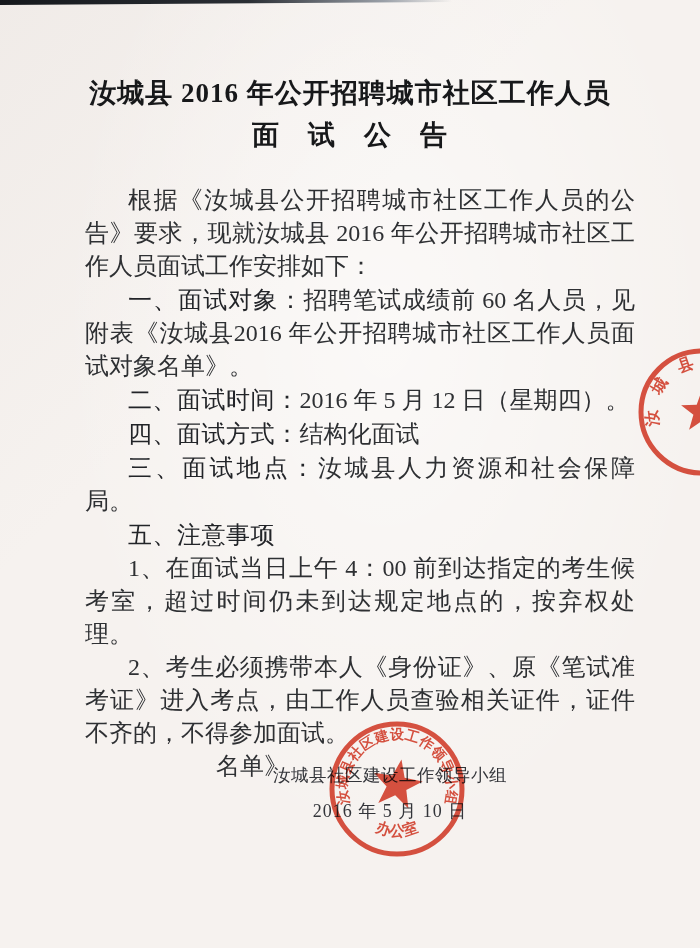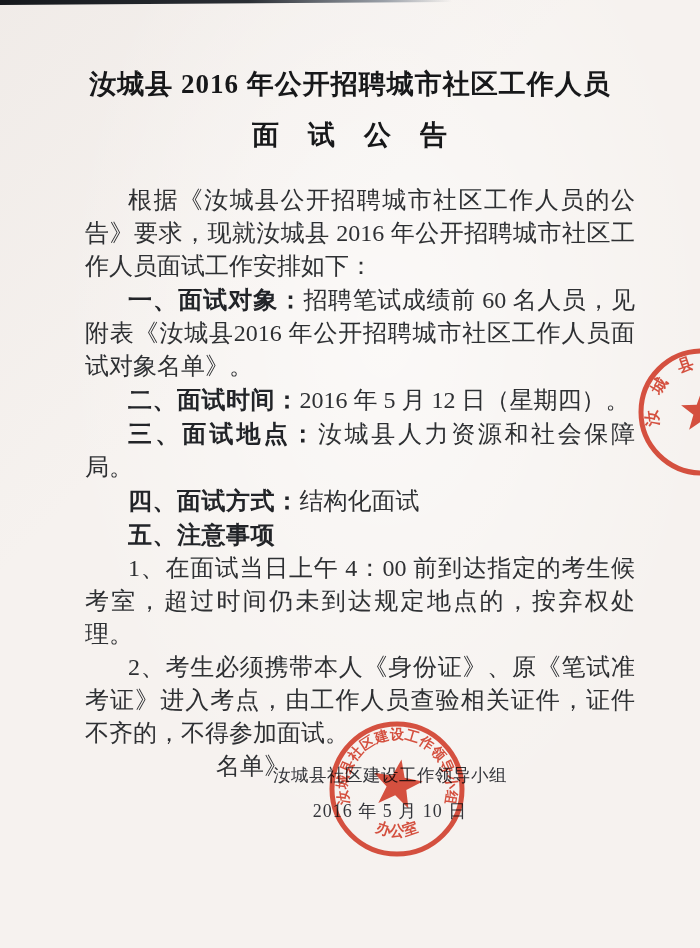--- a/index.html
+++ b/index.html
@@ -18,31 +18,31 @@
     position:absolute;top:0;left:0;width:452px;height:5px;
     background:linear-gradient(to right,#15181c 0%,#2a2e34 55%,#9aa0a8 85%,rgba(154,160,168,0) 100%);
     clip-path:polygon(0 0,100% 0,100% 38%,0 100%);
   }
   .title{
     position:absolute;left:0;width:700px;text-align:center;
     font-weight:bold;color:#17181a;
     font-size:27px;line-height:32px;
     letter-spacing:1px;
   }
-  .title.l1{top:68px;}
+  .title.l1{top:77px;}
   .title.l2{top:119px;}
   .body-col{
     position:absolute;left:85px;top:184px;width:550px;
     font-size:24px;line-height:33px;
     text-align:justify;
   }
   .body-col p{margin:0;text-indent:43px;}
   .body-col p b{
     font-family:"Liberation Sans","DejaVu Sans",sans-serif;
-    font-weight:bold;color:#222428;
+    font-weight:normal;color:#222428;
     letter-spacing:.5px;
   }
   .attach1{margin-top:21px !important;}
   .attach2{text-indent:0 !important;padding-left:131px;}
   .signature{
     position:absolute;left:262px;top:763px;width:256px;
     text-align:center;font-size:17.5px;color:#33353a;
   }
   .signature .sig-line{letter-spacing:.5px;}
   .signature .date-line{margin-top:12px;font-size:18px;letter-spacing:1px;}
@@ -59,22 +59,22 @@
   <div class="scan-edge"></div>
 
   <div class="title l1">汝城县 2016 年公开招聘城市社区工作人员</div>
   <div class="title l2">面　试　公　告</div>
 
   <div class="body-col">
     <p>根据《汝城县公开招聘城市社区工作人员的公告》要求，现就汝城县 2016 年公开招聘城市社区工作人员面试工作安排如下：</p>
 
     <p><b>一、面试对象：</b><span>招聘笔试成绩前 60 名人员，见附表《汝城县2016 年公开招聘城市社区工作人员面试对象名单》。</span></p>
     <p><b>二、面试时间：</b><span>2016 年 5 月 12 日（星期四）。</span></p>
+    <p><b>四、面试方式：</b><span>结构化面试</span></p>
     <p><b>三、面试地点：</b><span>汝城县人力资源和社会保障局。</span></p>
-    <p><b>四、面试方式：</b><span>结构化面试</span></p>
     <p><b>五、注意事项</b></p>
 
     <p>1、在面试当日上午 4：00 前到达指定的考生候考室，超过时间仍未到达规定地点的，按弃权处理。</p>
     <p>2、考生必须携带本人《身份证》、原《笔试准考证》进入考点，由工作人员查验相关证件，证件不齐的，不得参加面试。</p>
 
     <p class="attach2">名单》</p>
   </div>
 
   <div class="signature">
     <div class="sig-line">汝城县社区建设工作领导小组</div>

